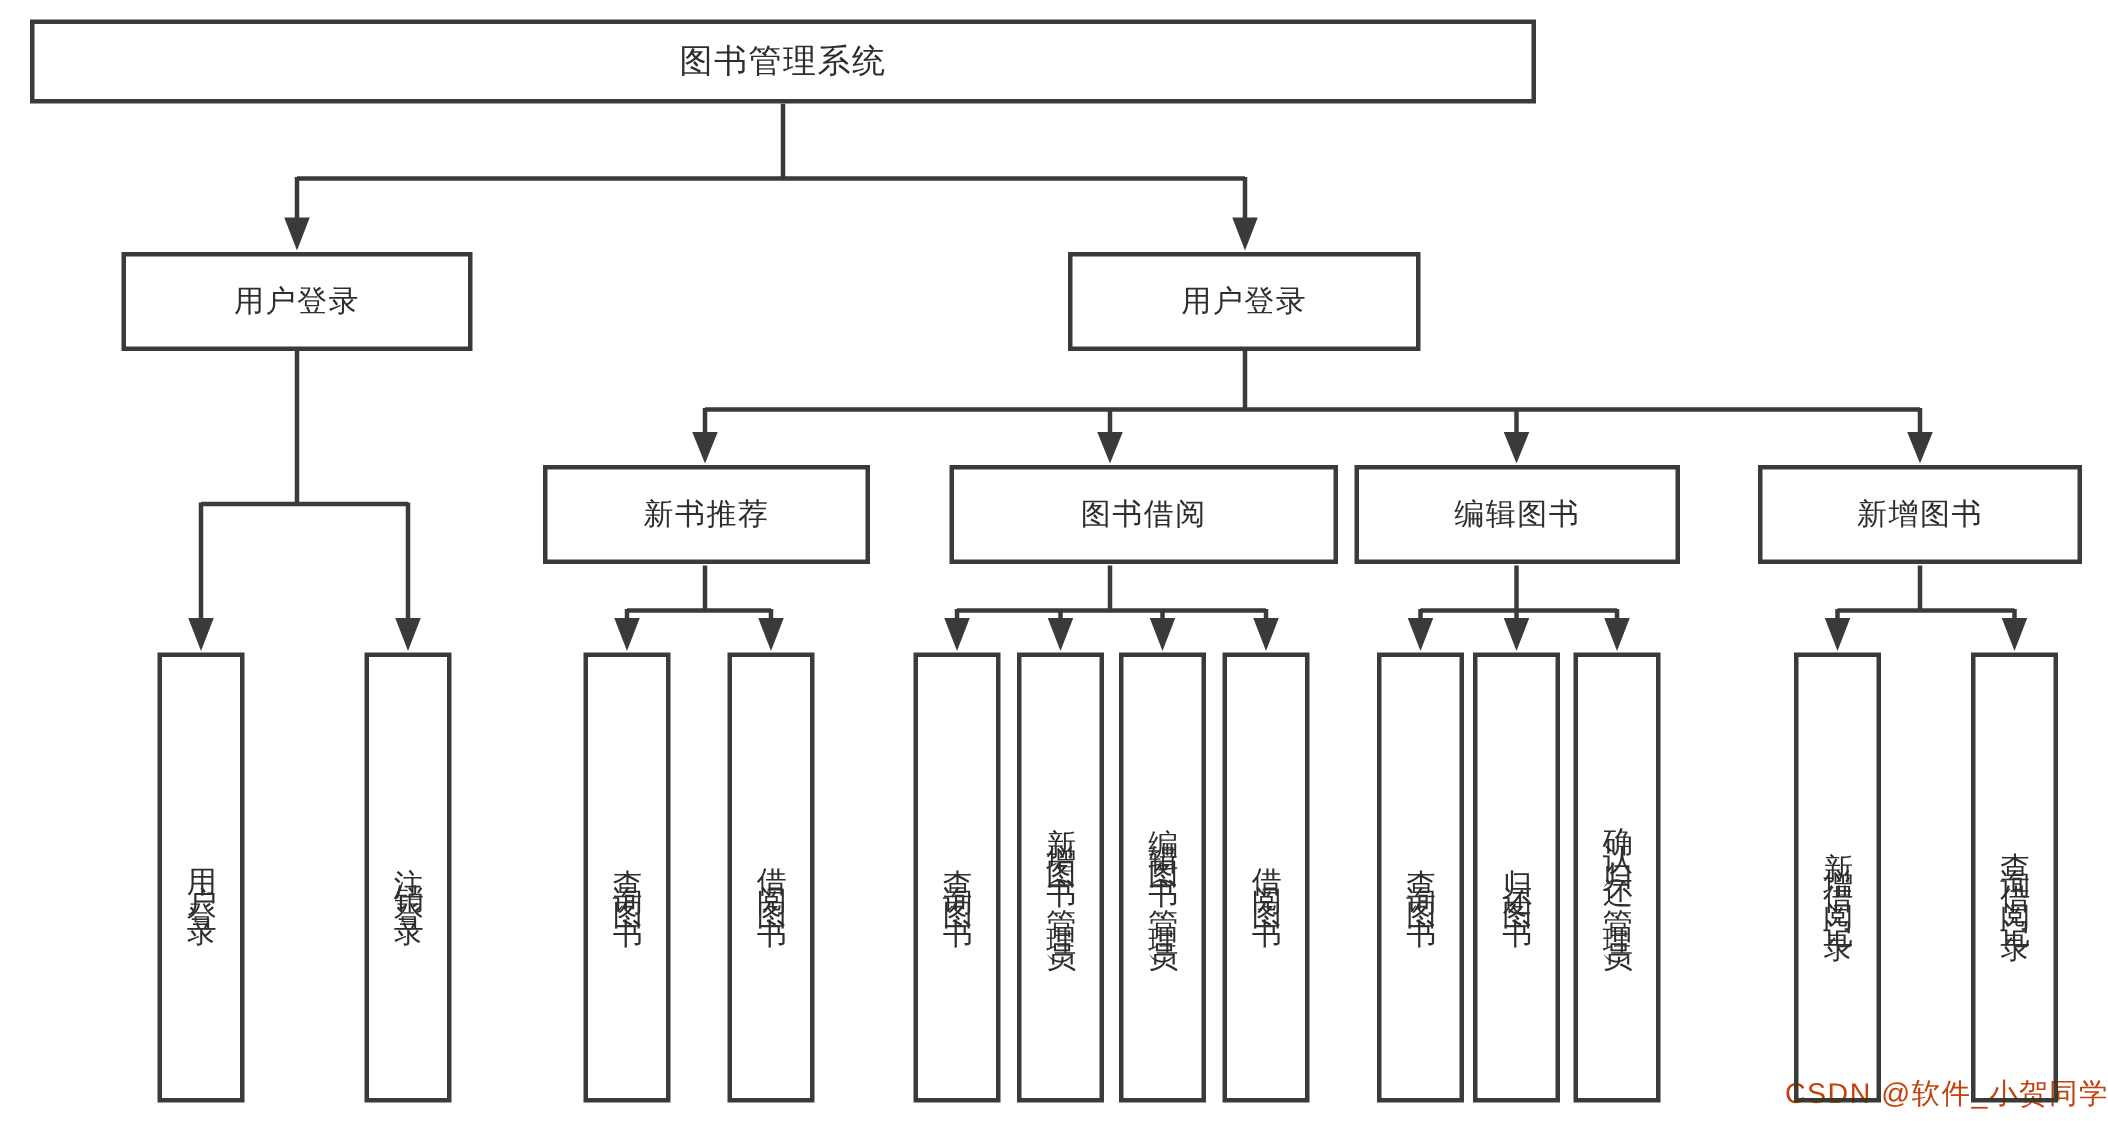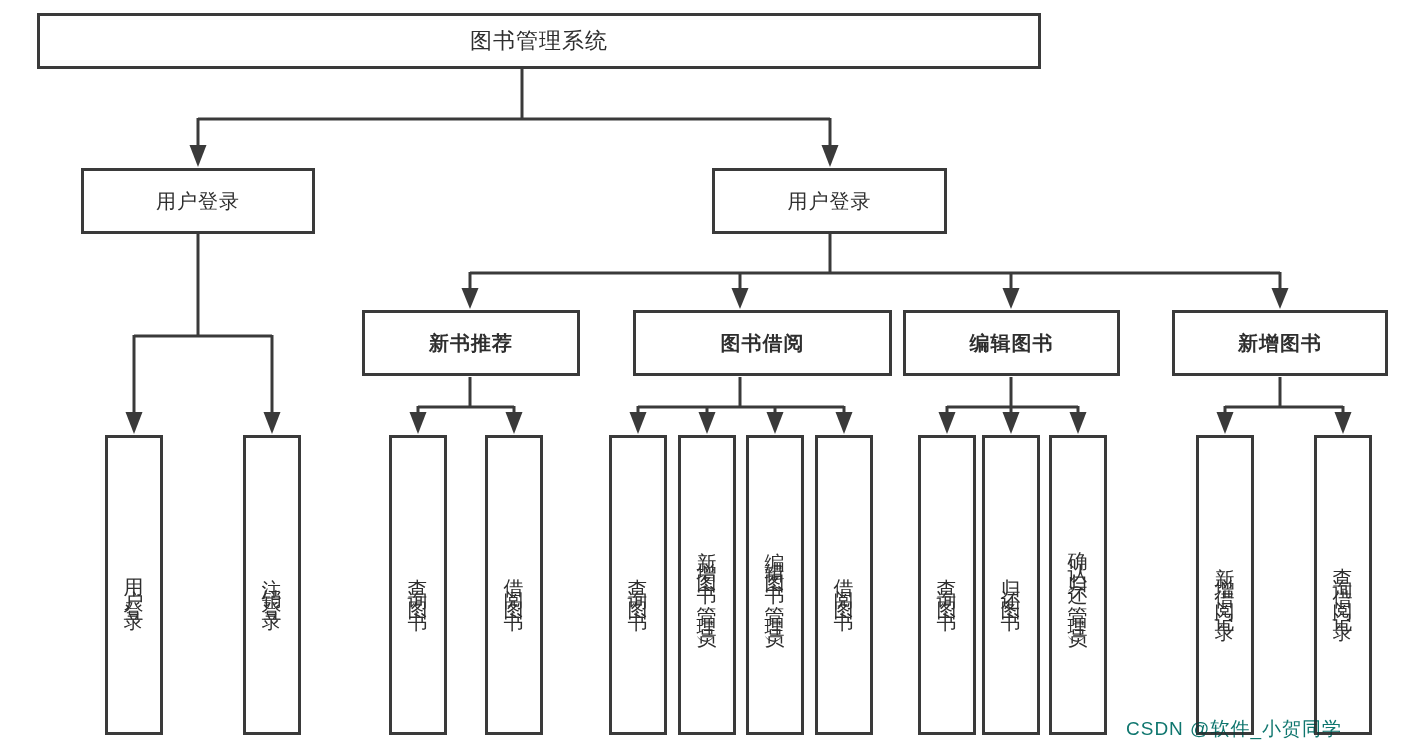--- a/index.html
+++ b/index.html
@@ -27,39 +27,39 @@
     justify-content: center;
     text-align: center;
   }
   .node span {
     font-size: 20px;
     letter-spacing: 1px;
     color: #2e2e2e;
     line-height: 1;
     white-space: nowrap;
   }
-  .root { left: 37px; top: 13px; width: 1004px; height: 56px; }
+  .root { left: 20px; top: 13px; width: 1004px; height: 56px; }
   .root span { font-size: 22px; }
   .branch { top: 168px; height: 66px; }
-  .section { top: 310px; height: 66px; font-weight: bold; }
+  .section { top: 310px; height: 66px; }
   .leaf { top: 435px; width: 58px; height: 300px; }
   .leaf span {
     writing-mode: vertical-rl;
     font-size: 20px;
     letter-spacing: 11px;
     white-space: nowrap;
     line-height: 1;
   }
   .watermark {
     position: absolute;
-    left: 1126px;
+    left: 1190px;
     top: 716px;
     font-size: 19px;
     letter-spacing: 1px;
-    color: #0f766e;
+    color: #c2410c;
     mix-blend-mode: darken;
     white-space: nowrap;
   }
 </style>
 </head>
 <body>
 
 <div class="canvas">
 
   <svg class="wires" viewBox="0 0 1405 747" width="1405" height="747">

